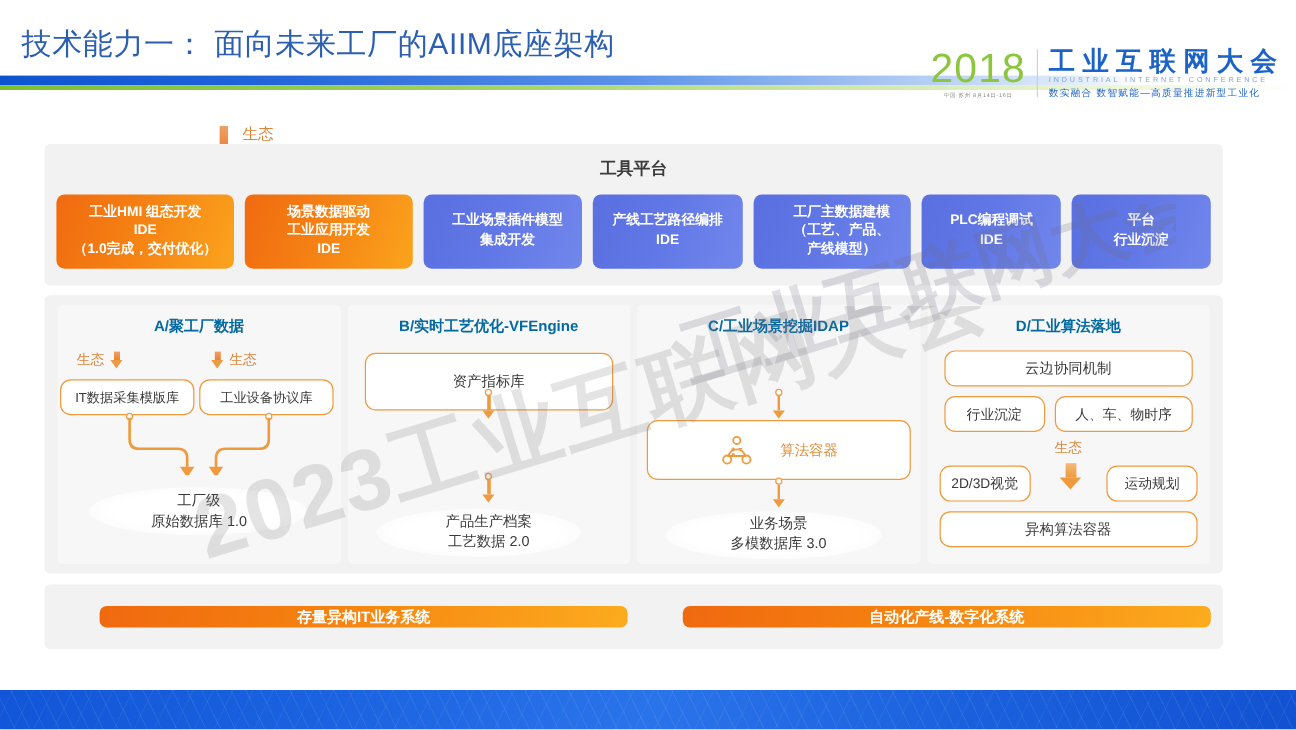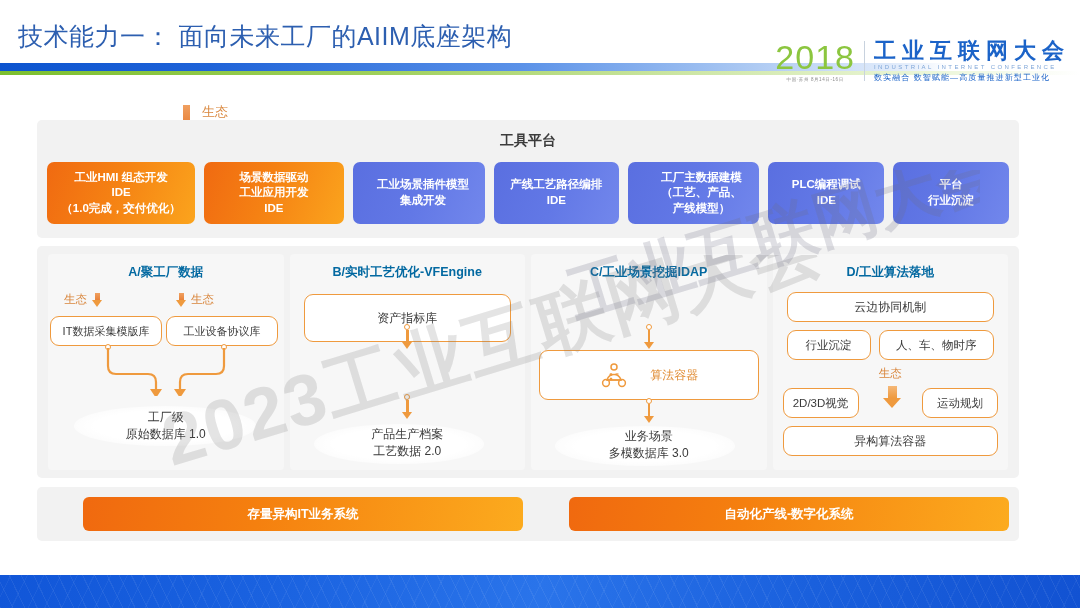--- a/index.html
+++ b/index.html
@@ -130,21 +130,21 @@
     border-top:7px solid #ef9a3e;
   }
 
   
   #bottom-panel {
     position:absolute; left:37px; top:487px; width:982px; height:54px;
     background:#f2f2f2; border-radius:5px;
     display:flex; align-items:center; gap:10px; padding:0 10px; box-sizing:border-box;
   }
   .bottom-bar {
-    flex:1 1 0; height:34px; border-radius:6px;
+    flex:1 1 0; height:18px; border-radius:6px;
     background:linear-gradient(100deg,#f0690f 0%,#f5800f 40%,#fcab1e 100%);
     display:flex; align-items:center; justify-content:center;
     font-size:12.5px; font-weight:700; color:#ffffff;margin-left:36px;
   }
 
   
   #footer {
     position:absolute; left:0; bottom:0; width:1080px; height:33px;
     background:linear-gradient(100deg,#1156d8 0%,#1a62e0 25%,#2a74ea 50%,#1a60dd 75%,#1252d2 100%);
   }

